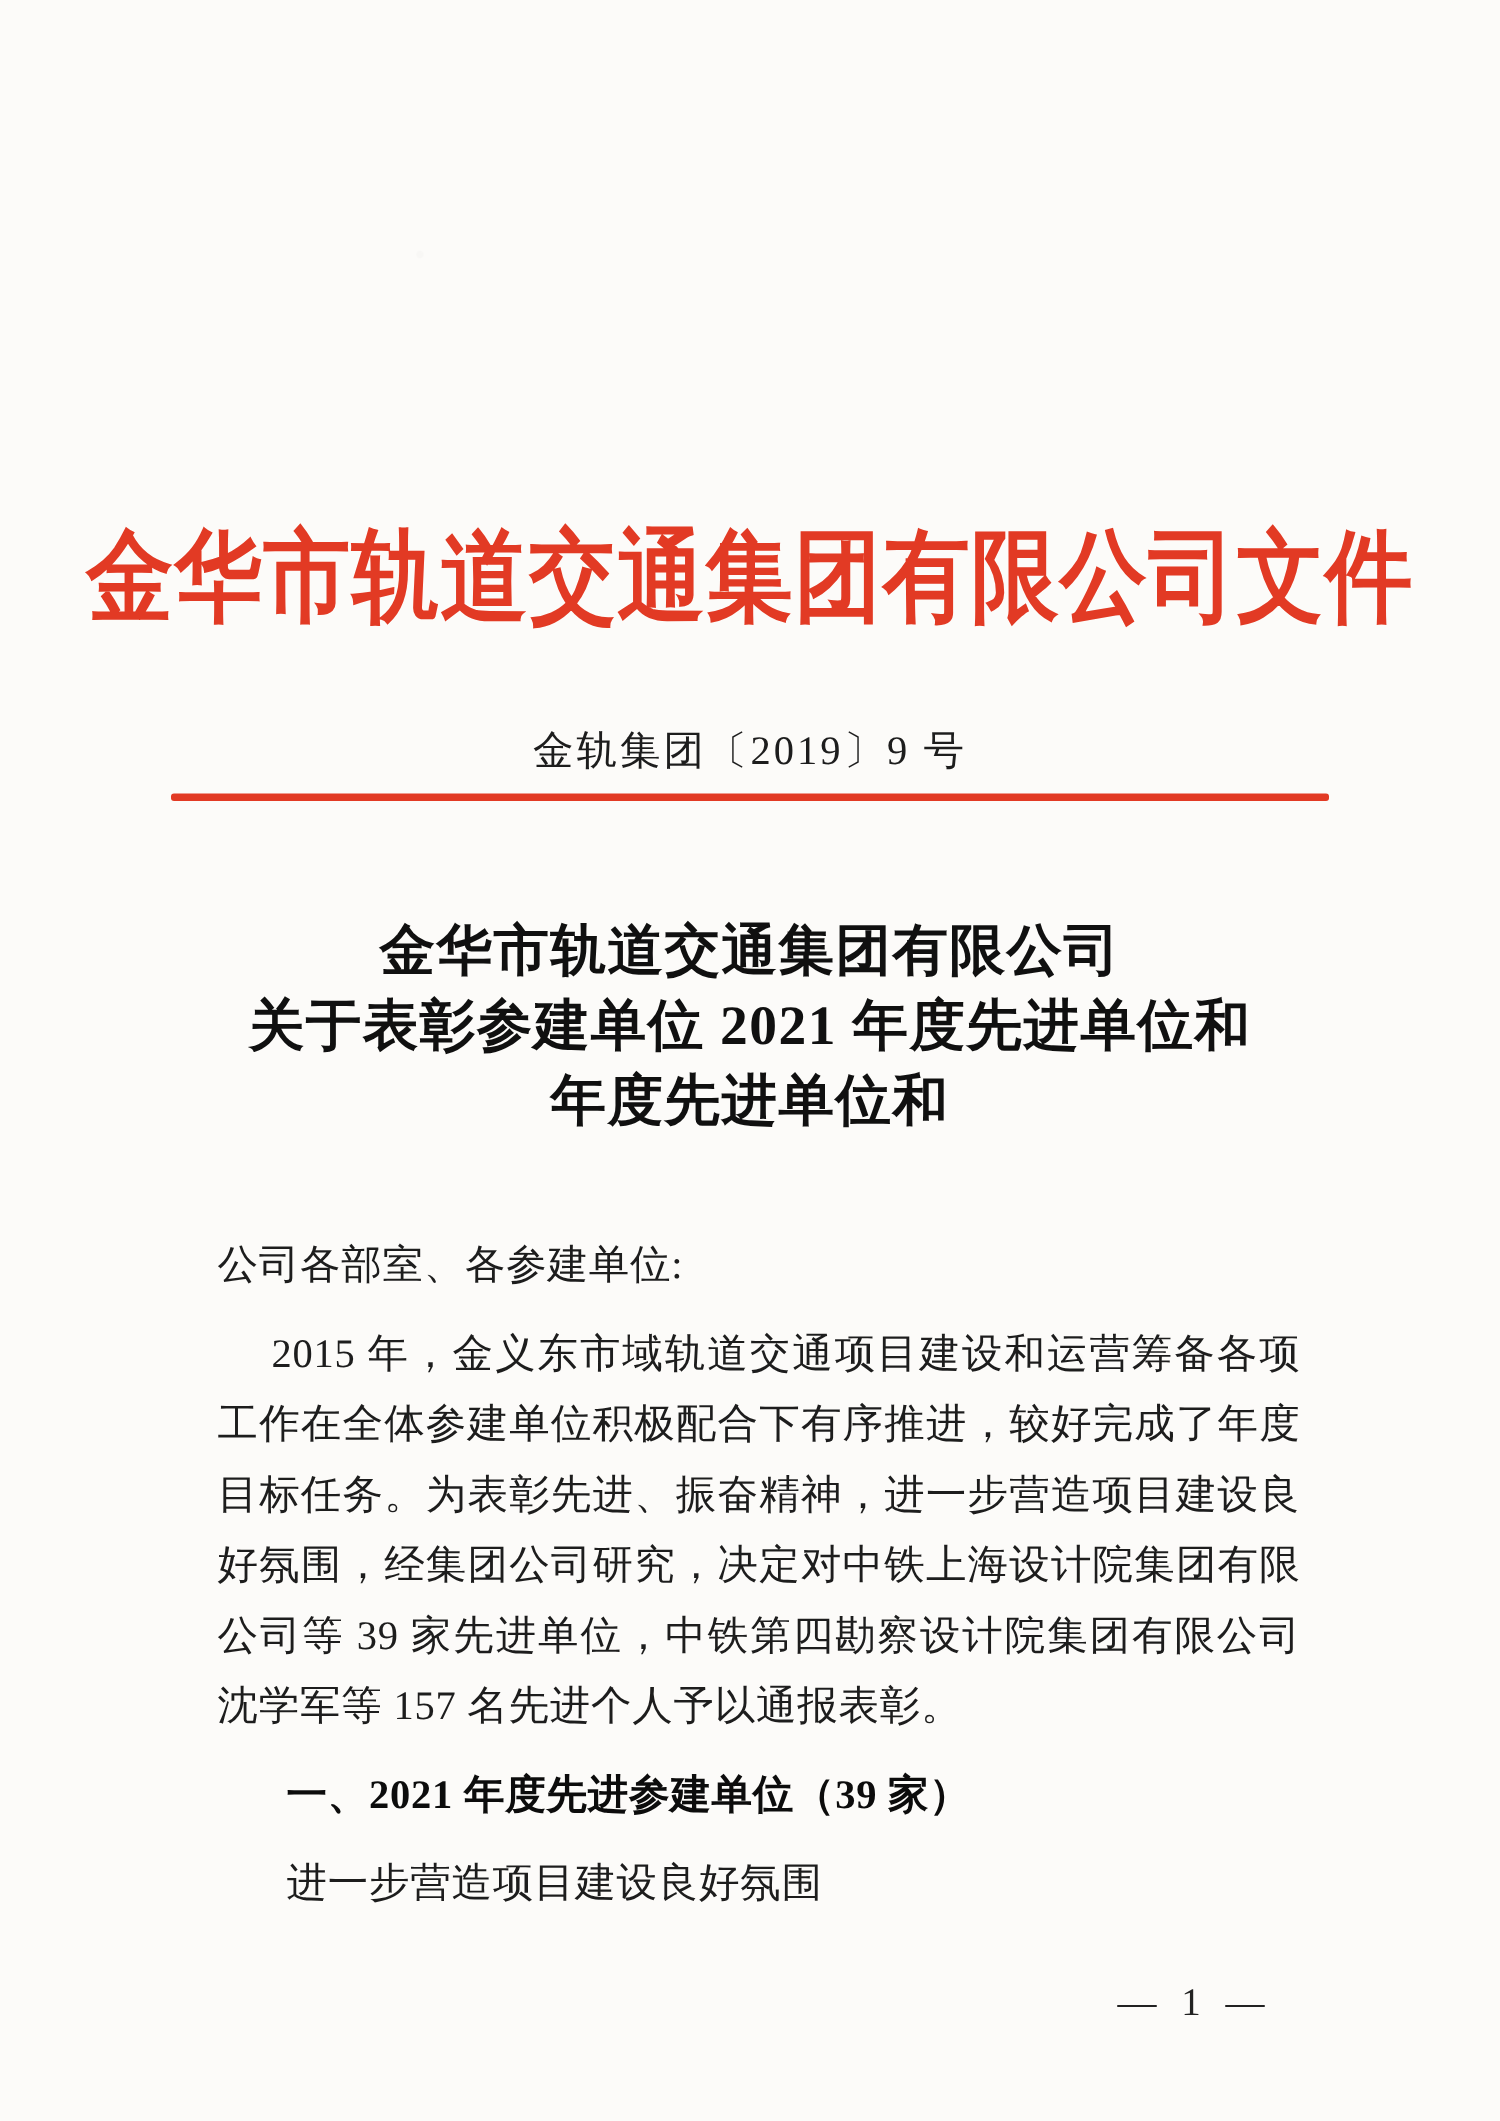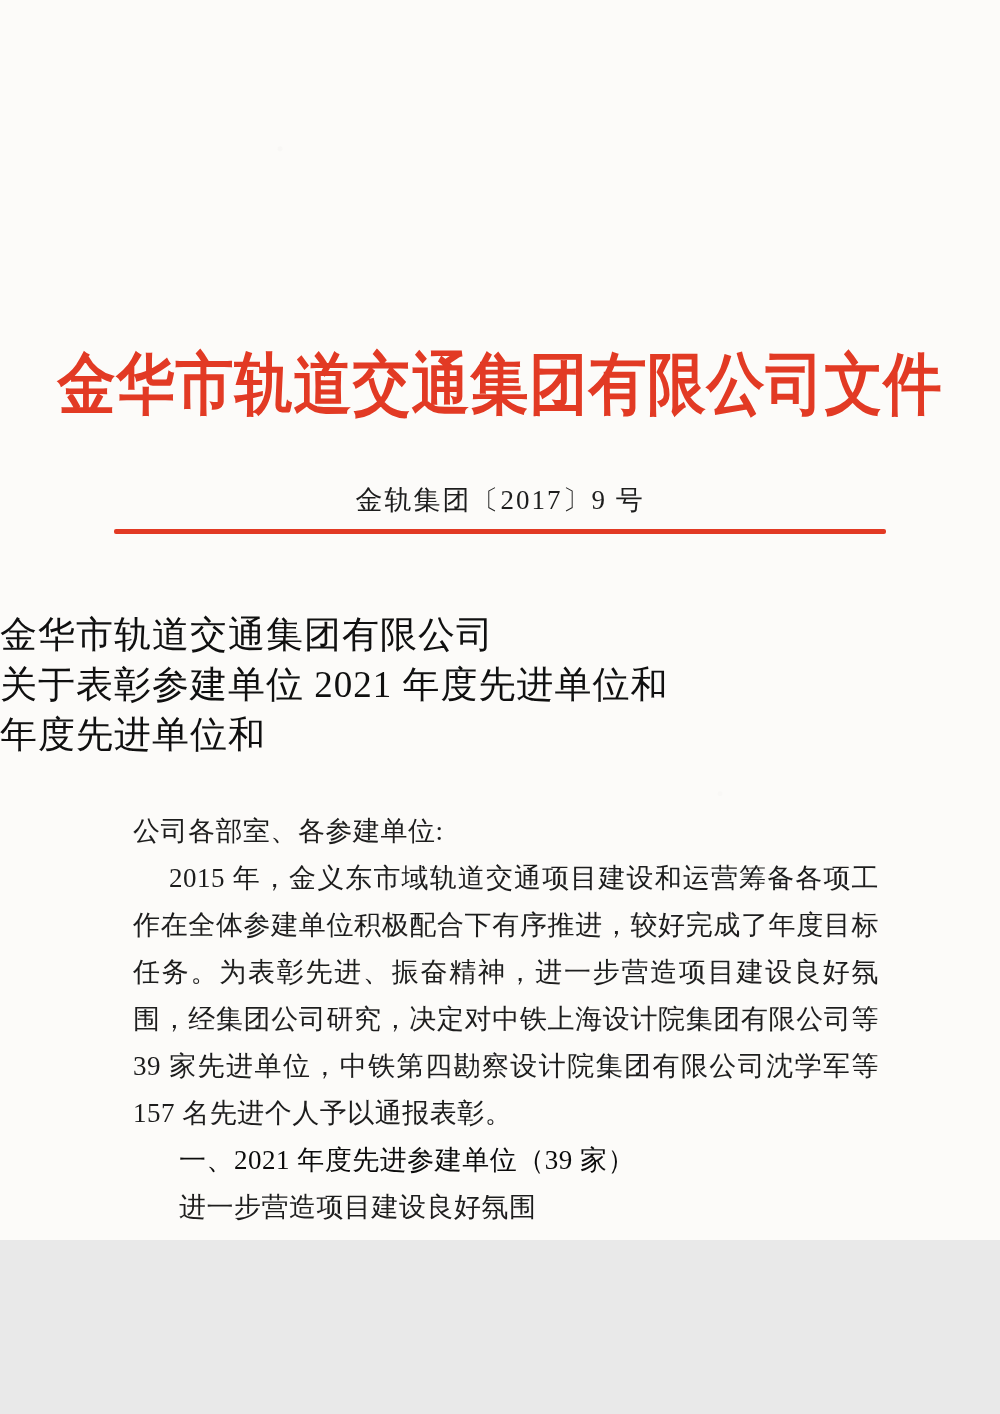--- a/index.html
+++ b/index.html
@@ -9,21 +9,21 @@
   }
   * { box-sizing: border-box; }
   html, body {
     margin: 0;
     padding: 0;
     background: #e9e9e9;
   }
   .page {
     position: relative;
     width: 1000px;
-    height: 1240px;
+    height: 1414px;
     margin: 0 auto;
     background: var(--paper);
     background-image:
       radial-gradient(circle at 28% 12%, rgba(0,0,0,0.015) 0 2px, transparent 3px),
       radial-gradient(circle at 72% 64%, rgba(0,0,0,0.012) 0 2px, transparent 3px);
     color: var(--text);
     font-family: "Liberation Serif", "DejaVu Serif", serif;
     overflow: hidden;
   }
   .org-title {
@@ -56,59 +56,59 @@
     width: 772px;
     height: 5px;
     background: var(--accent-red);
     border-radius: 2px;
   }
   .doc-title {
     position: absolute;
     top: 610px;
     left: 0;
     width: 100%;
-    text-align: left;
+    text-align: center;
     font-size: 37px;
     line-height: 50px;
-    font-weight: normal;
+    font-weight: bold;
     letter-spacing: 1px;
     color: #101010;
   }
   .body-text {
     position: absolute;
     top: 808px;
     left: 133px;
     width: 746px;
     font-size: 27px;
     line-height: 47px;
     text-align: justify;
     letter-spacing: 0.5px;
   }
-  .body-text p { margin: 0; }
+  .body-text p { margin: 12px; }
   .indent  { text-indent: 36px; }
   .indent2 { text-indent: 46px; }
-  .heading { font-weight: normal; color: #0c0c0c; }
+  .heading { font-weight: bold; color: #0c0c0c; }
   .page-number {
     position: absolute;
     top: 1320px;
     right: 152px;
     font-size: 26px;
     letter-spacing: 5px;
     color: #222;
     font-family: "Liberation Serif", "DejaVu Serif", serif;
   }
 </style>
 </head>
 <body>
 
 <div class="page">
 
   <div class="org-title">金华市轨道交通集团有限公司文件</div>
 
-  <div class="doc-number">金轨集团〔2017〕9 号</div>
+  <div class="doc-number">金轨集团〔2019〕9 号</div>
 
   <div class="red-rule"></div>
 
   <div class="doc-title">
     <div>金华市轨道交通集团有限公司</div>
     <div>关于表彰参建单位 2021 年度先进单位和</div>
     <div>年度先进单位和</div>
   </div>
 
   <div class="body-text">

